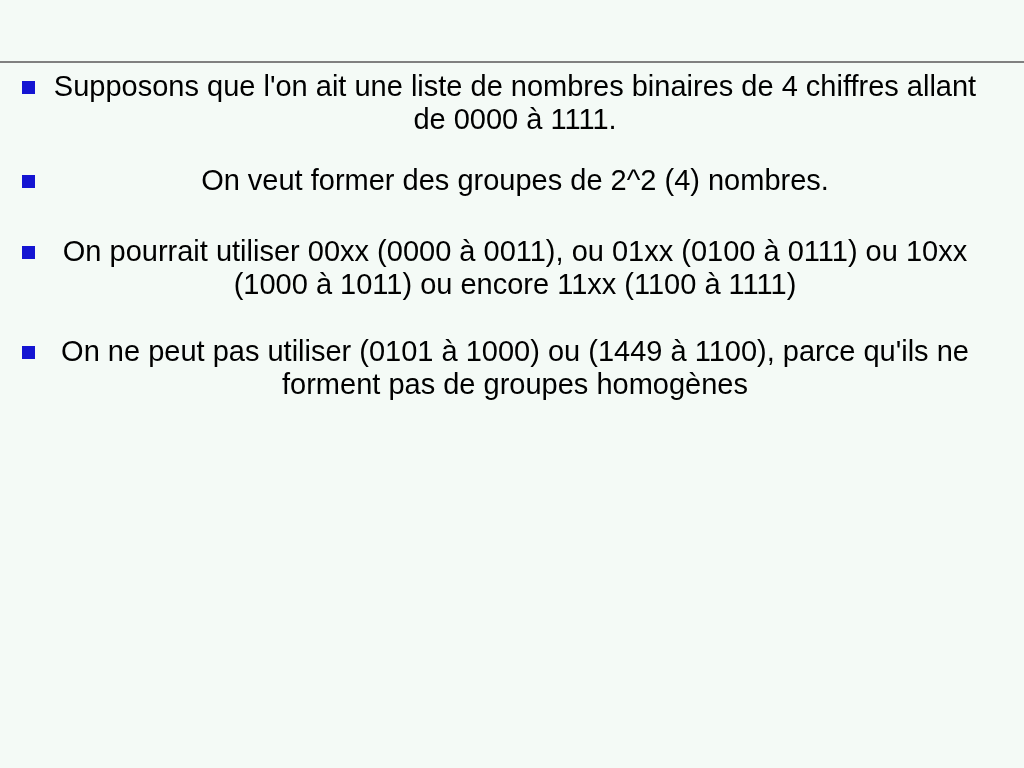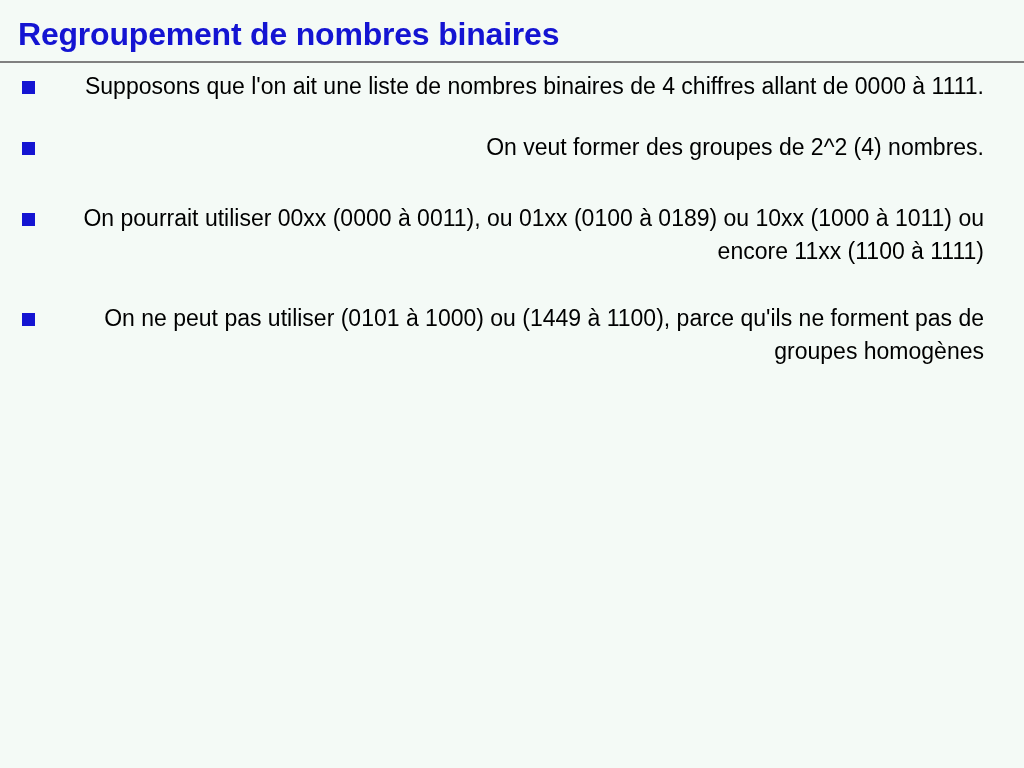--- a/index.html
+++ b/index.html
@@ -61,51 +61,50 @@
   .bullet-marker {
     position: absolute;
     left: 22px;
     top: 11px;
     width: 13px;
     height: 13px;
     background: #1414d2;
   }
   .bullet-text {
     display: block;
-    font-size: 23px;
+    font-size: 29px;
     line-height: 33px;
     color: #000000;
-    text-align: right;
+    text-align: center;
   }
 </style>
 </head>
 <body>
 
 <div class="slide">
 
   <div class="title-area">
-    <div class="slide-title">Regroupement de nombres binaires</div>
     <div class="title-rule"></div>
   </div>
 
   <div class="body-area">
 
     <div class="bullet-row">
       <span class="bullet-marker"></span>
       <span class="bullet-text">Supposons que l'on ait une liste de nombres binaires de 4 chiffres allant de 0000 à 1111.</span>
     </div>
 
     <div class="bullet-row" style="margin-top:28px;">
       <span class="bullet-marker"></span>
       <span class="bullet-text">On veut former des groupes de 2^2 (4) nombres.</span>
     </div>
 
     <div class="bullet-row" style="margin-top:38px;">
       <span class="bullet-marker"></span>
-      <span class="bullet-text">On pourrait utiliser 00xx (0000 à 0011), ou 01xx (0100 à 0189) ou 10xx (1000 à 1011) ou encore 11xx (1100 à 1111)</span>
+      <span class="bullet-text">On pourrait utiliser 00xx (0000 à 0011), ou 01xx (0100 à 0111) ou 10xx (1000 à 1011) ou encore 11xx (1100 à 1111)</span>
     </div>
 
     <div class="bullet-row" style="margin-top:34px;">
       <span class="bullet-marker"></span>
       <span class="bullet-text">On ne peut pas utiliser (0101 à 1000) ou (1449 à 1100), parce qu'ils ne forment pas de groupes homogènes</span>
     </div>
 
   </div>
 </div>
 

